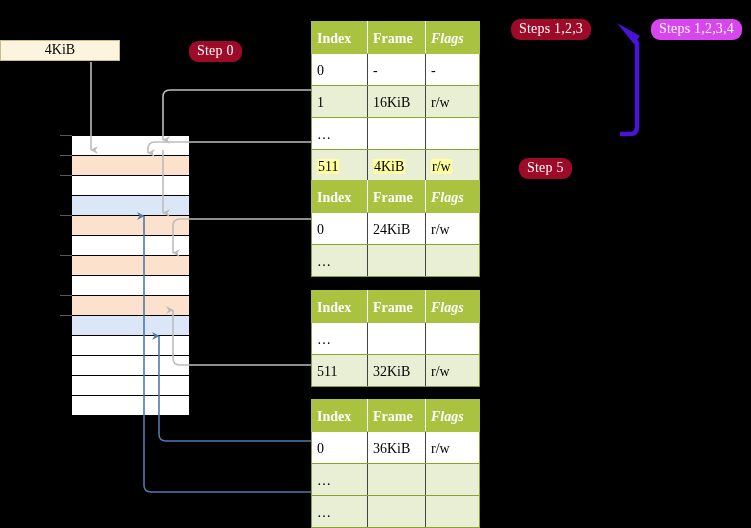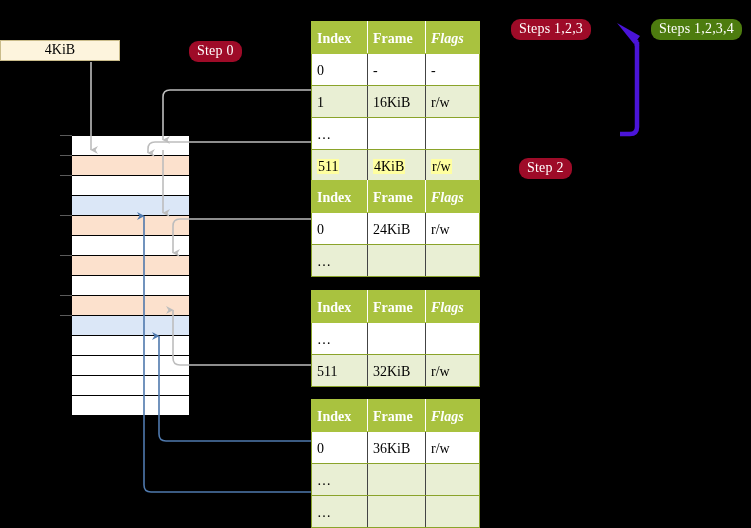--- a/index.html
+++ b/index.html
@@ -16,21 +16,21 @@
     font-family:"Liberation Serif", serif;
     font-size:14px;
     line-height:16px;
     padding:2px 8px 3px 8px;
     color:#ffffff;
     white-space:nowrap;
     letter-spacing:0.2px;
     border-radius:9px;
   }
   .badge.red{background:#9e0b28;}
-  .badge.blue{background:#4d7c0f;}
+  .badge.blue{background:#d946ef;}
 
   
   .kib-box{
     position:absolute;
     background:#fdf4dd;
     border:1px solid #c9bb8a;
     text-align:center;
     font-size:14px;
     line-height:18px;
     color:#000;
@@ -96,21 +96,21 @@
 <div class="stage">
 
   <div class="kib-box" style="left:0px;top:40px;width:120px;height:21px;">4KiB</div>
 
   <div class="badge red" style="left:189px;top:41px;">Step 0</div>
 
   <div class="badge red" style="left:511px;top:19px;">Steps 1,2,3</div>
 
   <div class="badge blue" style="left:651px;top:19px;">Steps 1,2,3,4</div>
 
-  <div class="badge red" style="left:519px;top:158px;">Step 2</div>
+  <div class="badge red" style="left:519px;top:158px;">Step 5</div>
 
   <div class="mem" style="left:71px;top:135px;width:119px;height:281px;">
     <div class="mem-row" style="top:0px;  width:119px;height:21px;"></div>
     <div class="mem-row peach" style="top:20px; width:119px;height:21px;"></div>
     <div class="mem-row" style="top:40px; width:119px;height:21px;"></div>
     <div class="mem-row blue" style="top:60px; width:119px;height:21px;"></div>
     <div class="mem-row peach" style="top:80px; width:119px;height:21px;"></div>
     <div class="mem-row" style="top:100px;width:119px;height:21px;"></div>
     <div class="mem-row peach" style="top:120px;width:119px;height:21px;"></div>
     <div class="mem-row" style="top:140px;width:119px;height:21px;"></div>

